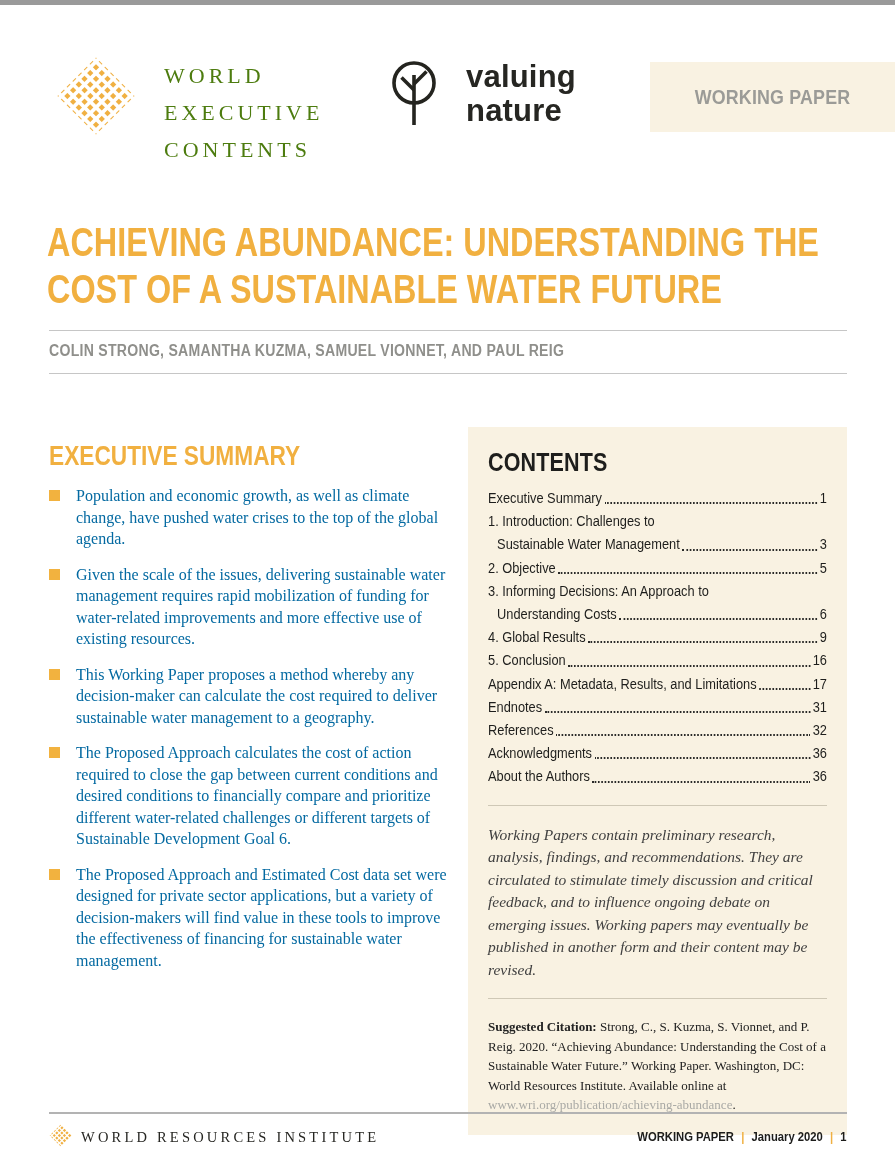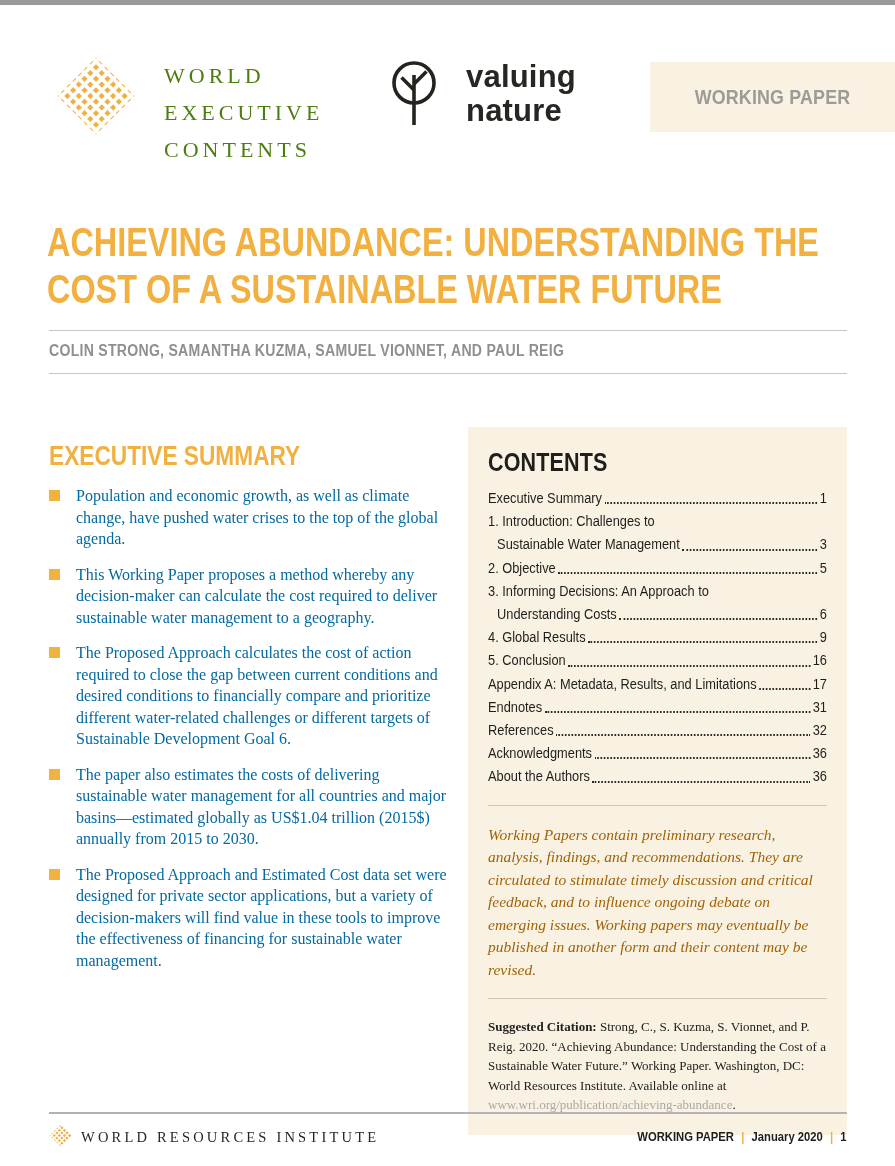--- a/index.html
+++ b/index.html
@@ -75,21 +75,21 @@
   }
   .toc-row { display:flex; align-items:flex-end; }
   .toc-row, .toc-pre { font-size:15.5px; line-height:23.2px; color:#1e1e1c; }
   .toc-label { white-space:nowrap; }
   .toc-label.indent { margin-left:11px; }
   .toc-dots { flex:1; border-bottom:2.2px dotted #2a2a28; margin:0 3px 5px 3px; min-width:12px; }
   .toc-page { white-space:nowrap; }
   .box-divider { height:1px; background:#cfc8b6; margin:17px 0 18px 0; }
   .note {
     font-family:"Liberation Serif", serif; font-style:italic;
-    font-size:15.5px; line-height:22.5px; color:#a16207;
+    font-size:15.5px; line-height:22.5px; color:#404040;
   }
   .citation {
     margin-top:2px; font-family:"Liberation Serif", serif;
     font-size:13px; line-height:19.5px; color:#222222;
   }
   .cit-label { font-weight:700; }
   .cit-link { color:#a9a9a5; text-decoration:none; cursor:pointer; }
 
   
   .footer-rule { position:absolute; left:49px; top:1112px; width:798px; height:2px; background:#b3b3b3; }
@@ -172,29 +172,29 @@
     <div>
       <span class="exec-heading">EXECUTIVE SUMMARY</span>
     </div>
     <div class="bullets">
       <div class="bullet">
         <span class="bullet-sq"></span>
         <span>Population and economic growth, as well as climate change, have pushed water crises to the top of the global agenda.</span>
       </div>
       <div class="bullet">
         <span class="bullet-sq"></span>
+        <span>Given the scale of the issues, delivering sustainable water management requires rapid mobilization of funding for water-related improvements and more effective use of existing resources.</span>
+      </div>
+      <div class="bullet">
+        <span class="bullet-sq"></span>
         <span>This Working Paper proposes a method whereby any decision-maker can calculate the cost required to deliver sustainable water management to a geography.</span>
       </div>
       <div class="bullet">
         <span class="bullet-sq"></span>
         <span>The Proposed Approach calculates the cost of action required to close the gap between current conditions and desired conditions to financially compare and prioritize different water-related challenges or different targets of Sustainable Development Goal 6.</span>
-      </div>
-      <div class="bullet">
-        <span class="bullet-sq"></span>
-        <span>The paper also estimates the costs of delivering sustainable water management for all countries and major basins—estimated globally as US$1.04 trillion (2015$) annually from 2015 to 2030.</span>
       </div>
       <div class="bullet">
         <span class="bullet-sq"></span>
         <span>The Proposed Approach and Estimated Cost data set were designed for private sector applications, but a variety of decision-makers will find value in these tools to improve the effectiveness of financing for sustainable water management.</span>
       </div>
     </div>
   </div>
 
   <div class="contents-box">
     <div class="toc">

